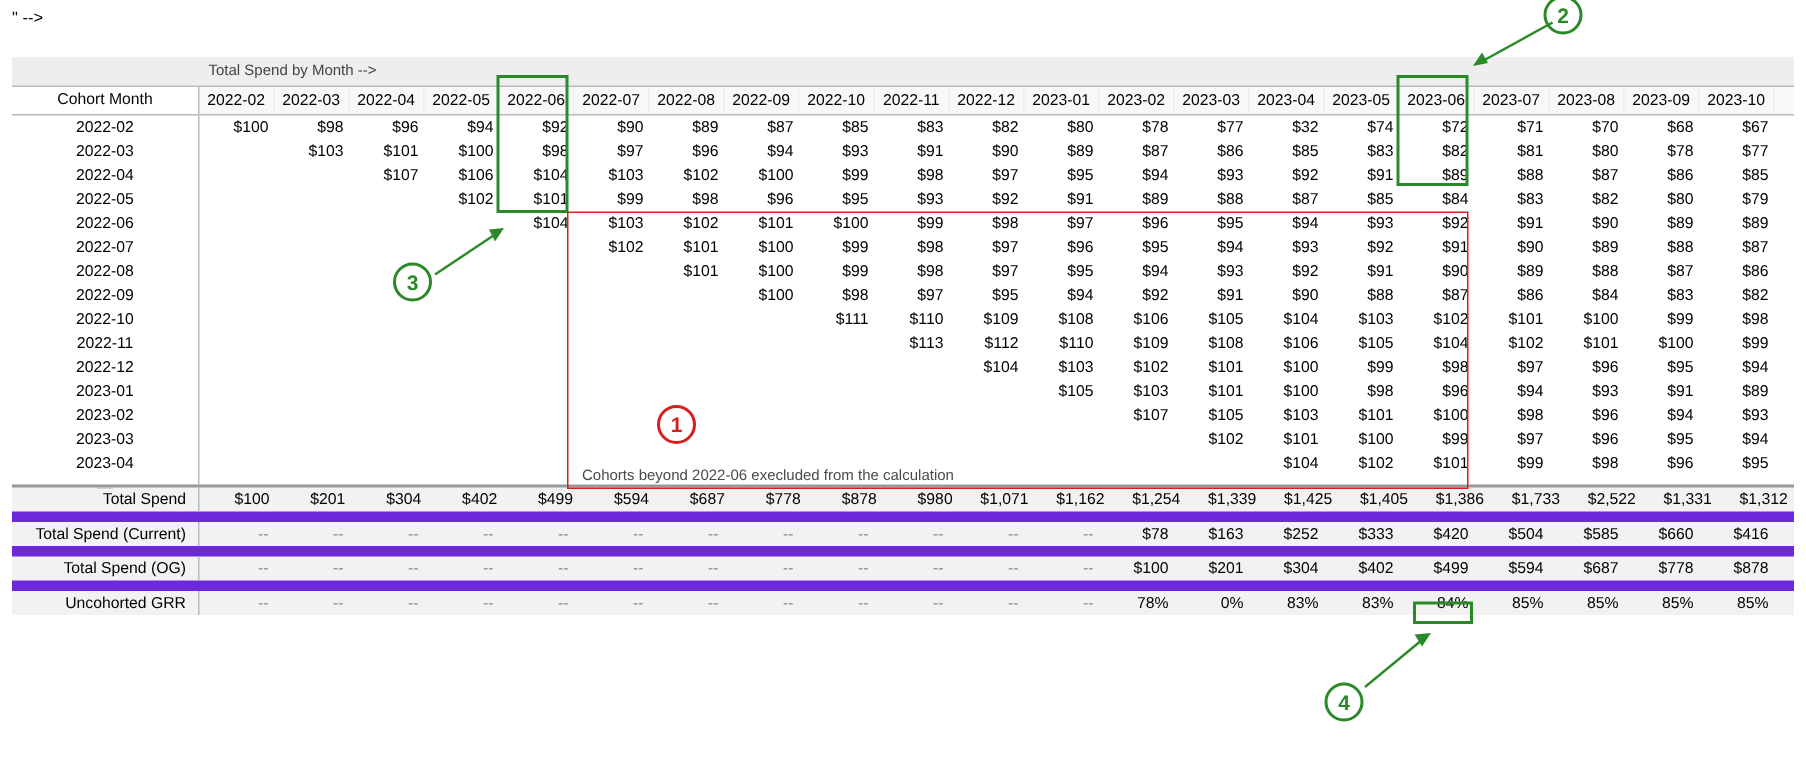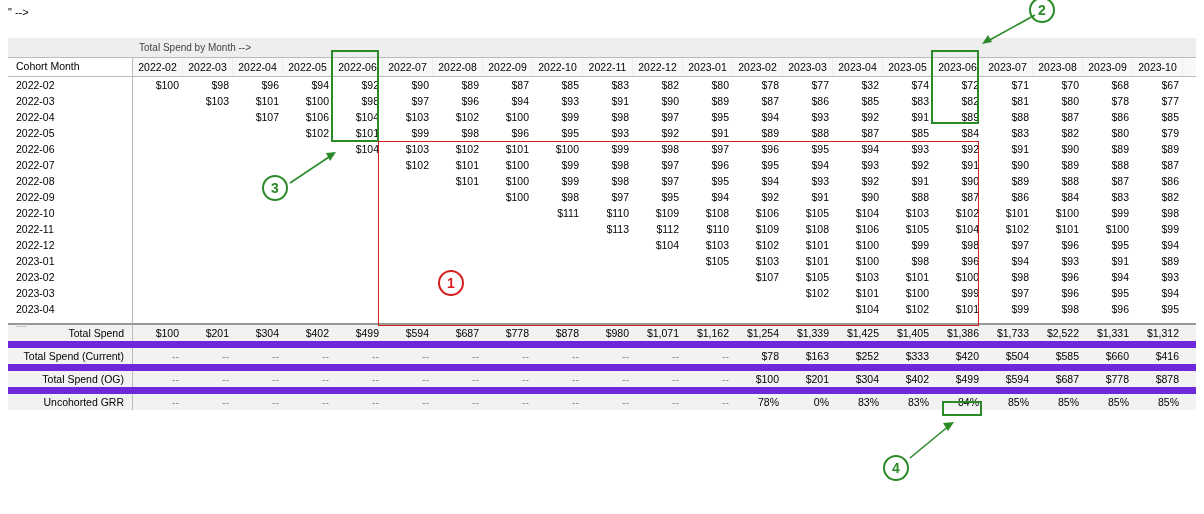--- a/index.html
+++ b/index.html
@@ -12,21 +12,21 @@
       height:514px;
       position:relative;
       overflow:hidden;
     }
     .sheet { padding: 6px 8px 0 8px; position:relative; }
     .hdr-row { display:flex; background:#eeeeee; border-bottom:1px solid #bbb;margin-top:20px; }
     .hdr-lead { width:125px; padding:4px 6px; font-size:10px; color:#444;}
     .hdr-tsbm { font-size:10px; color:#444; padding:4px 0 4px 6px;}
     .row { display:flex; }
     .cell { width:50px; text-align:right; padding:2px 4px; font-size:10.5px; }
-    .cell-lead { width:125px; text-align:left; padding:2px 8px; font-size:10.5px; border-right:1px solid #bbb;}
+    .cell-lead { width:125px; text-align:center; padding:2px 8px; font-size:10.5px; border-right:1px solid #bbb;}
     .hdr-cell { width:50px; text-align:center; font-size:10.5px; padding:3px 0; border-right:1px solid #eee; border-left:0;}
     .lbl-row { display:flex; border-bottom:1px solid #bbb; background:#f8f8f8; }
     .summary-row { display:flex; border-top:7px solid #6d28d9; background:#f2f2f2;}
     .summary-row .cell { font-size:10.5px;}
     .summary-lead { width:125px; text-align:right; padding:2px 8px; font-size:10.5px; border-right:1px solid #bbb;}
     .annot-circle {
       position:absolute;
       border:2px solid #2a8a28;
       border-radius:50%;
       width:26px; height:26px;
@@ -458,21 +458,21 @@
         <div class="cell">$95</div>
       </div>
     </div>
 
   <div class="row" style="height:6px;">
       <div class="cell-lead" style="color:#bbb;">—</div>
     </div>
 
   
   <div id="summary-body">
-      <div class="summary-row" style="border-top: 2px solid rgb(153, 153, 153);">
+      <div class="summary-row" style="border-top: 2px solid rgb(153, 153, 153); justify-content: space-between;">
         <div class="summary-lead">Total Spend</div>
         <div class="cell">$100</div>
         <div class="cell">$201</div>
         <div class="cell">$304</div>
         <div class="cell">$402</div>
         <div class="cell">$499</div>
         <div class="cell">$594</div>
         <div class="cell">$687</div>
         <div class="cell">$778</div>
         <div class="cell">$878</div>
@@ -593,13 +593,14 @@
       </svg>
   </div>
   <div class="arrow" style="left:908px; top:420px;">
     <svg width="60" height="40">
         <line x1="2" y1="38" x2="42" y2="5"></line>
         <path d="M46 2 l-11 1 l5 8 z"></path>
       </svg>
   </div>
 
   
+  <div class="exc-note" style="left:388px; top:312px;">Cohorts beyond 2022-06 execluded from the calculation</div>
 </div>
 
 </body></html>

